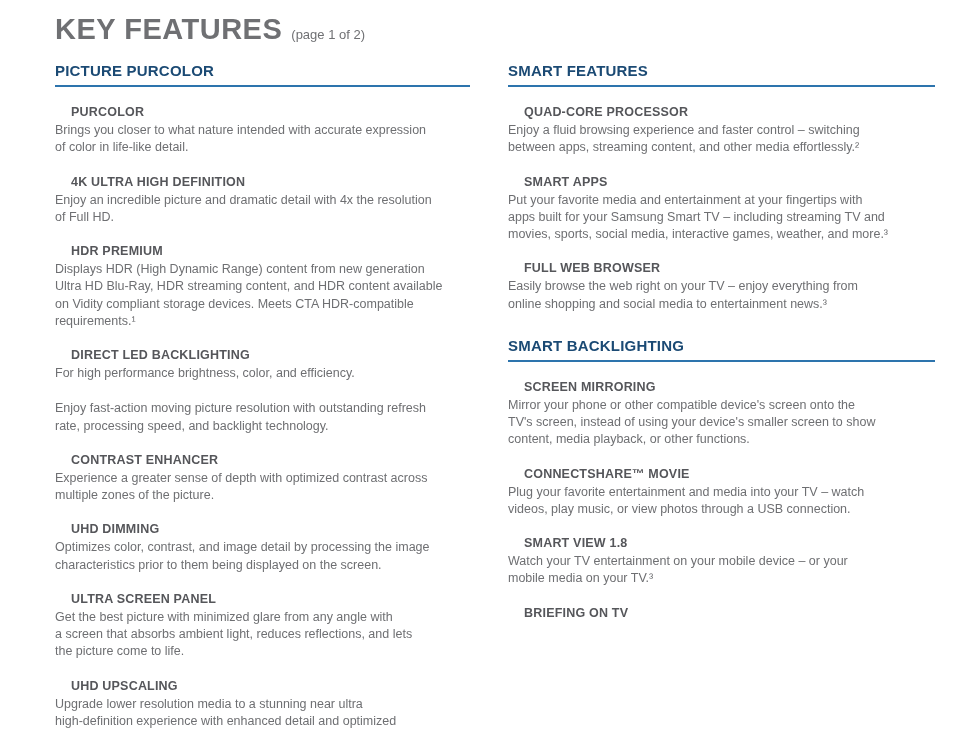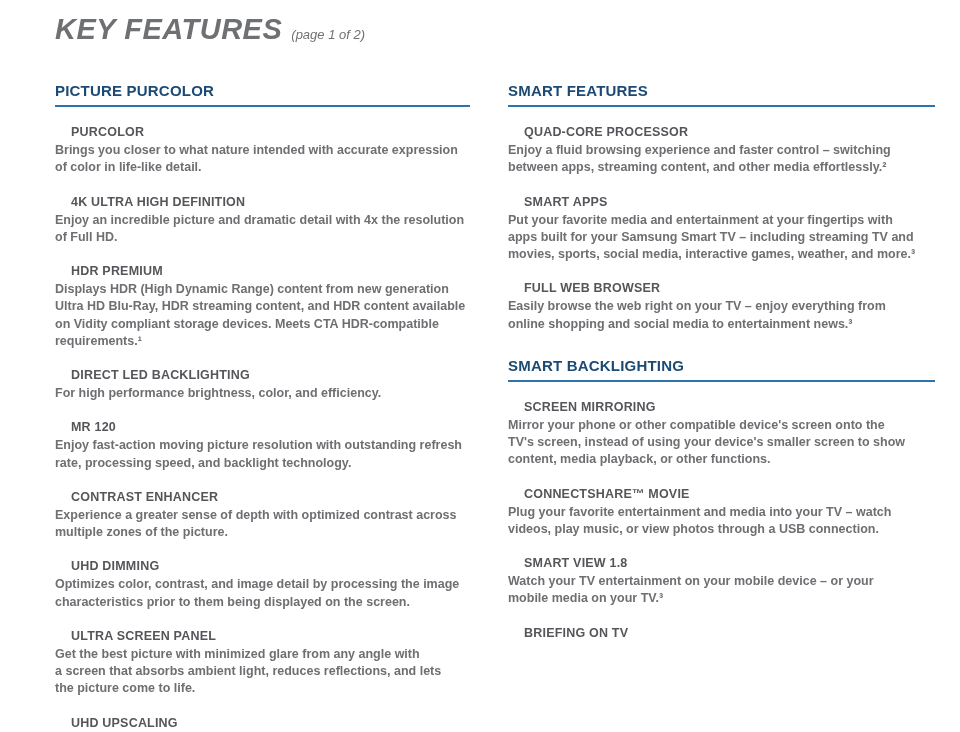--- a/index.html
+++ b/index.html
@@ -13,22 +13,21 @@
     width: 960px;
     height: 732px;
     background: #ffffff;
     padding: 13px 25px 0 55px;
     overflow: hidden;
   }
   .title-row {
     display: flex;
     align-items: baseline;
     gap: 9px;
-    margin-bottom: 36px;
-    font-style: italic;
+    margin-bottom: 16px;
   }
   .doc-title {
     font-size: 29px;
     font-weight: bold;
     color: #6f7073;
     letter-spacing: 0.5px;
     margin: 0;
   }
   .page-note {
     font-size: 13px;
@@ -58,21 +57,20 @@
     color: #55565a;
     letter-spacing: 0.2px;
     margin: 0 0 3px 16px;
   }
   .feature-desc {
     font-size: 12.5px;
     color: #6e6f72;
     line-height: 1.38;
     margin: 0;
     white-space: pre-line;
-    font-weight: bold;
   }
 </style>
 </head>
 <body>
 
 <div class="page">
 
   <div class="title-row">
     <h1 class="doc-title">KEY FEATURES</h1>
     <span class="page-note">(page 1 of 2)</span>
@@ -99,21 +97,20 @@
           <p class="feature-desc">Displays HDR (High Dynamic Range) content from new generation
 Ultra HD Blu-Ray, HDR streaming content, and HDR content available
 on Vidity compliant storage devices. Meets CTA HDR-compatible
 requirements.¹</p>
         </div>
         <div class="feature">
           <h3 class="feature-title">DIRECT LED BACKLIGHTING</h3>
           <p class="feature-desc">For high performance brightness, color, and efficiency.</p>
         </div>
         <div class="feature">
-          <h3 class="feature-title">MR 120</h3>
           <p class="feature-desc">Enjoy fast-action moving picture resolution with outstanding refresh
 rate, processing speed, and backlight technology.</p>
         </div>
         <div class="feature">
           <h3 class="feature-title">CONTRAST ENHANCER</h3>
           <p class="feature-desc">Experience a greater sense of depth with optimized contrast across
 multiple zones of the picture.</p>
         </div>
         <div class="feature">
           <h3 class="feature-title">UHD DIMMING</h3>

